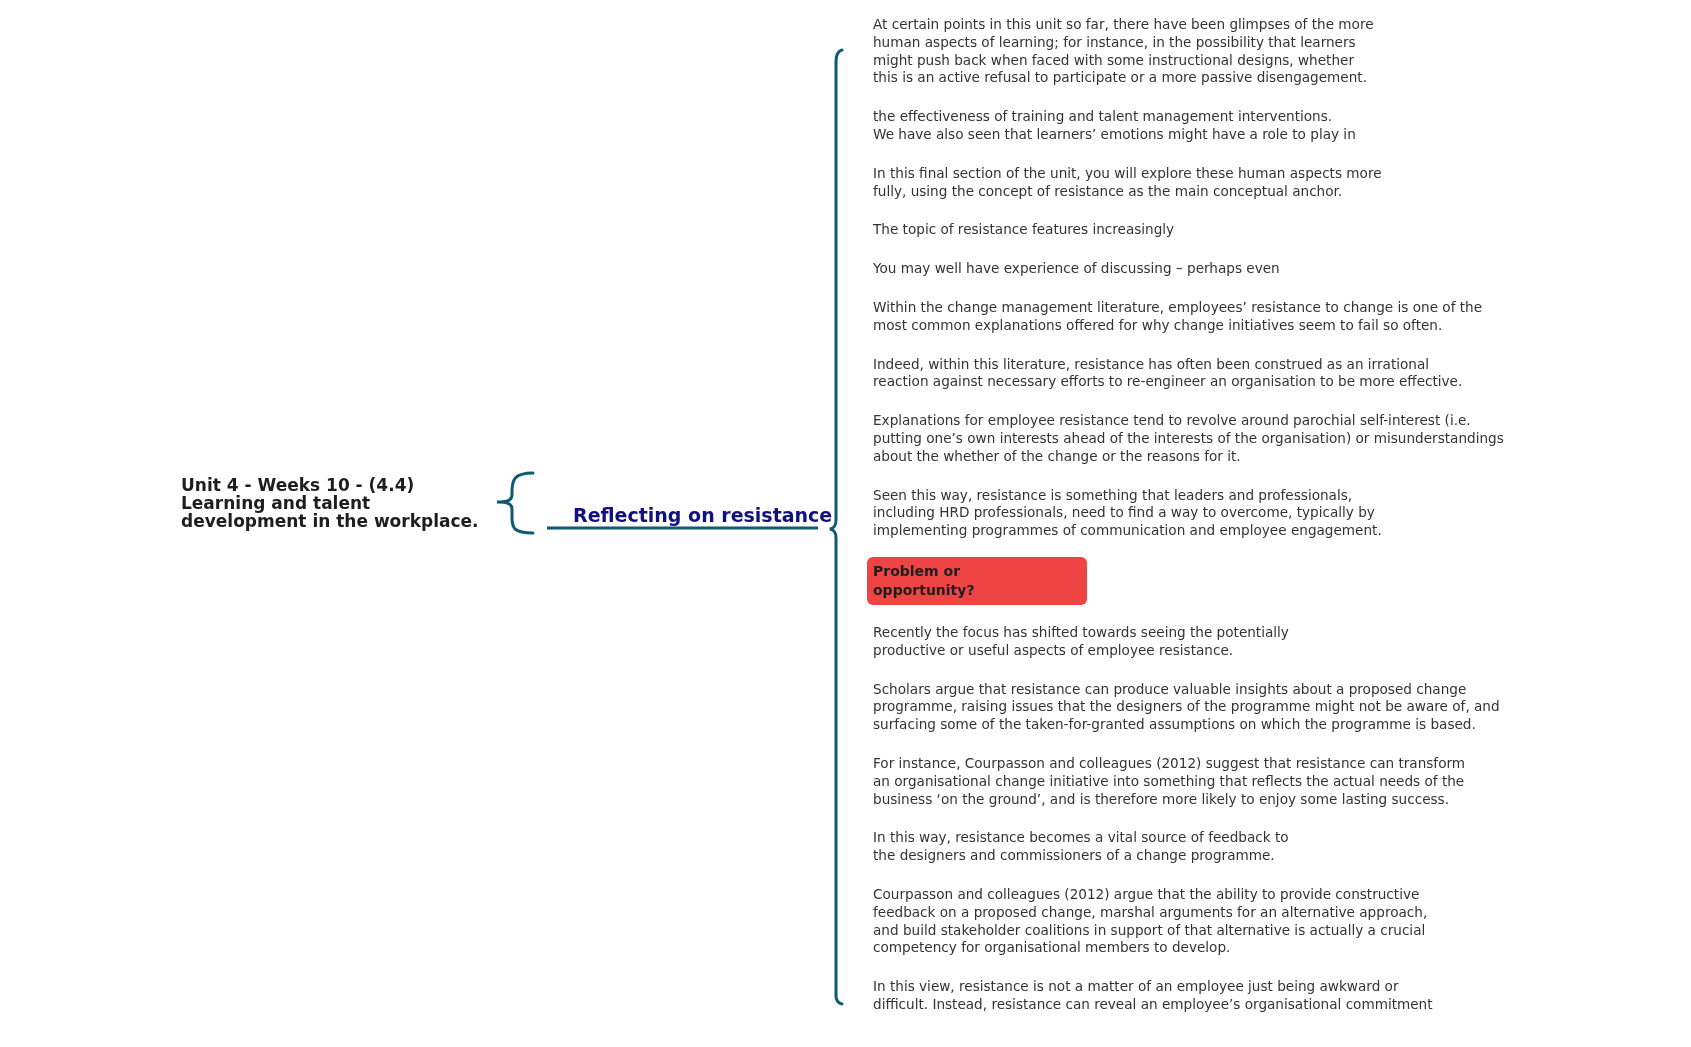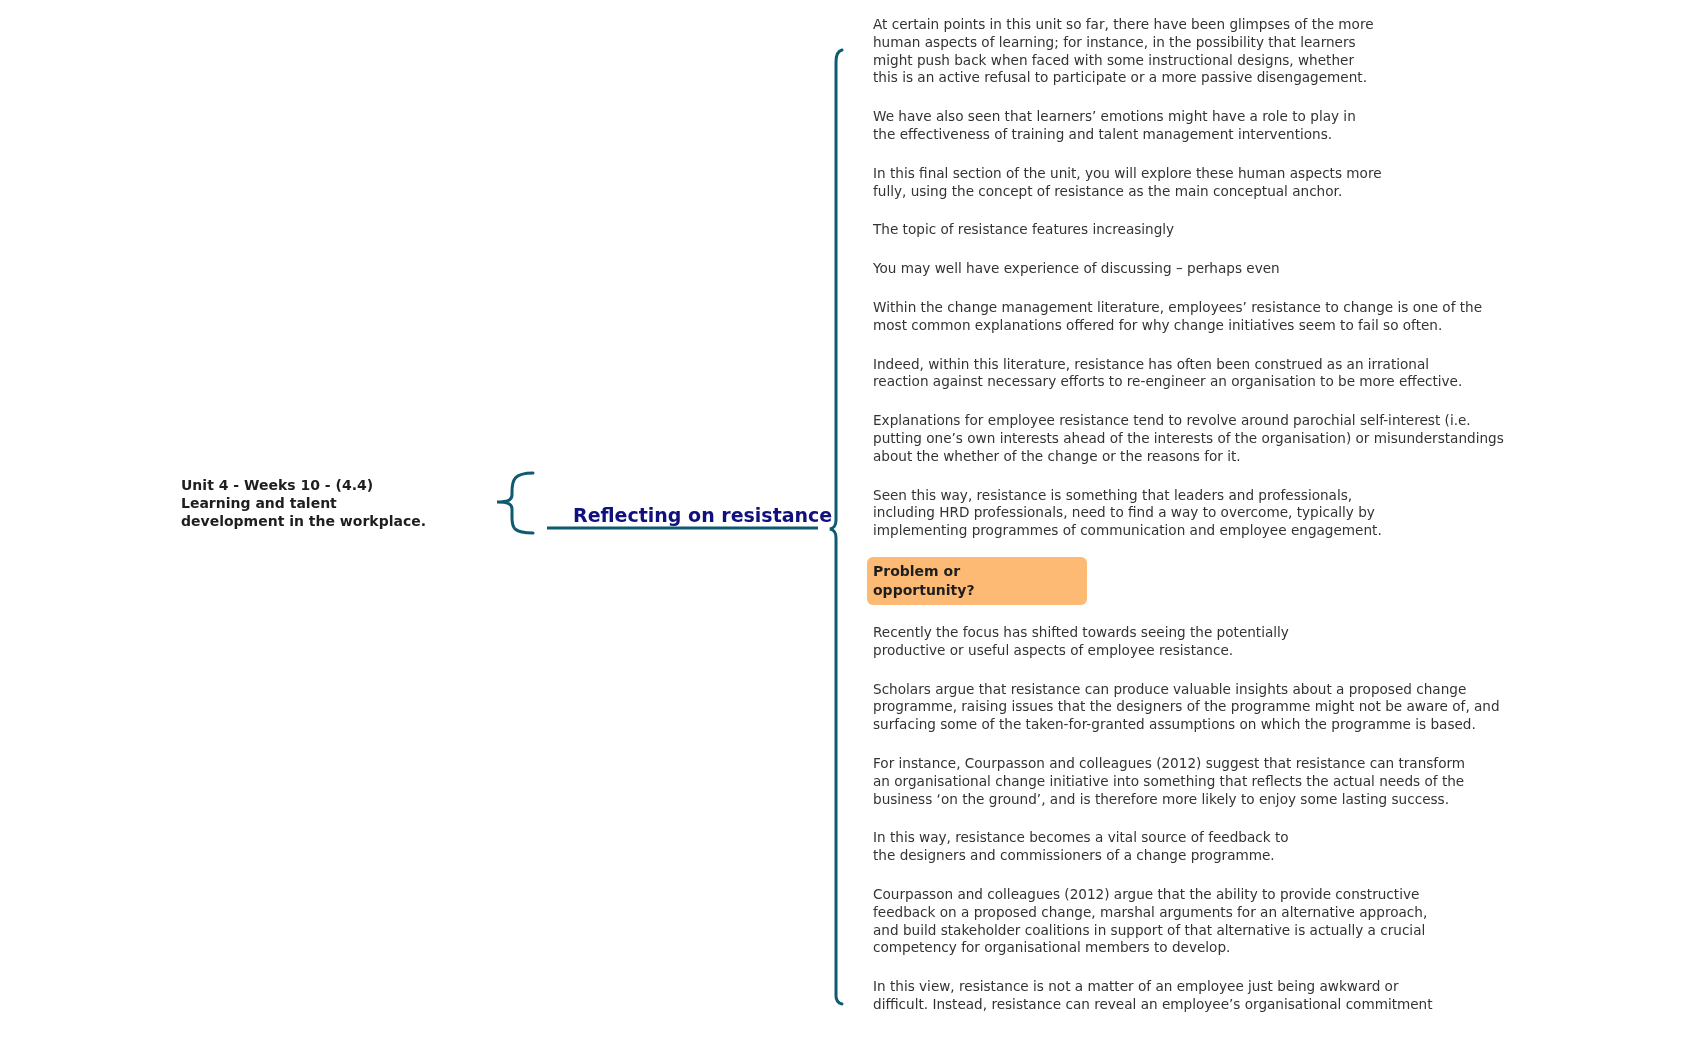--- a/index.html
+++ b/index.html
@@ -12,21 +12,21 @@
       height: 1047px;
       position: relative;
       overflow: hidden;
       font-family: "DejaVu Sans", "Liberation Sans", sans-serif;
     }
     .root-node {
       position: absolute;
       left: 181px;
       top: 476px;
       width: 290px;
-      font-size: 14px;
+      font-size: 17px;
       line-height: 18px;
       font-weight: bold;
       color: #1e1e1e;
     }
     .root-node div { white-space: nowrap; }
     svg.connectors {
       position: absolute;
       left: 0; top: 0;
       width: 1691px; height: 1047px;
     }
@@ -49,21 +49,21 @@
       color: #333333;
     }
     .note {
       margin: 0 0 21px 0;
     }
     .note div { white-space: nowrap; }
     .subheading {
       display: inline-block;
       margin: -4px 0 19px -6px;
       padding: 5px 24px 5px 6px;
-      background: #fdba74;
+      background: #ef4444;
       border-radius: 6px;
       font-weight: bold;
       color: #1e1e1e;
       font-size: 14px;
       line-height: 19px;
       width: 190px;
     }
   </style>
 </head>
 <body>
@@ -86,22 +86,22 @@
 <div class="branch-label">Reflecting on resistance</div>
 
 <div class="notes">
   <div class="note">
     <div>At certain points in this unit so far, there have been glimpses of the more</div>
     <div>human aspects of learning; for instance, in the possibility that learners</div>
     <div>might push back when faced with some instructional designs, whether</div>
     <div>this is an active refusal to participate or a more passive disengagement.</div>
   </div>
   <div class="note">
+    <div>the effectiveness of training and talent management interventions.</div>
     <div>We have also seen that learners’ emotions might have a role to play in</div>
-    <div>the effectiveness of training and talent management interventions.</div>
   </div>
   <div class="note">
     <div>In this final section of the unit, you will explore these human aspects more</div>
     <div>fully, using the concept of resistance as the main conceptual anchor.</div>
   </div>
   <div class="note">
     <div>The topic of resistance features increasingly</div>
   </div>
   <div class="note">
     <div>You may well have experience of discussing – perhaps even</div>

